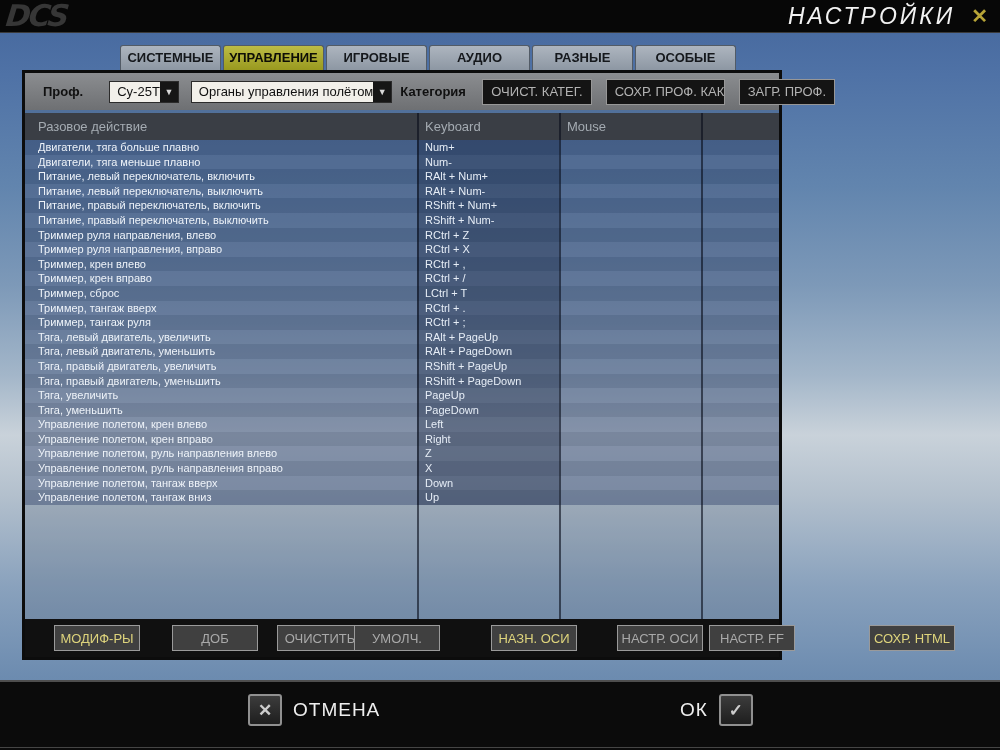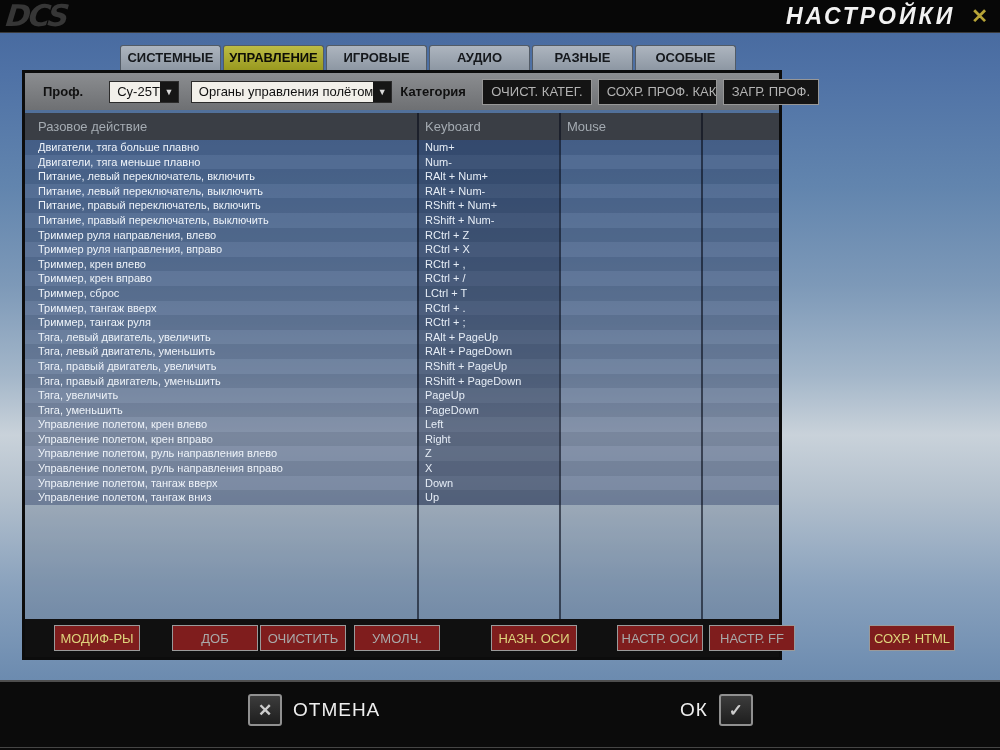--- a/index.html
+++ b/index.html
@@ -20,21 +20,21 @@
     display:flex; align-items:center;
   }
   .logo {
     font-family:"DejaVu Sans", sans-serif;
     font-size:30px; font-weight:bold; font-style:italic;
     color:#363636; letter-spacing:-2px; margin-left:6px; line-height:30px;
     transform:skewX(-6deg);
   }
   .title-group { margin-left:auto; display:flex; align-items:center; margin-right:12px; }
   .page-title {
-    font-size:23px; font-weight:bold; font-style:italic;
+    font-size:23px; font-weight:normal; font-style:italic;
     color:#f2f2f2; letter-spacing:3px;
   }
   .close-x {
     margin-left:16px; color:#b7a437; font-size:20px; font-weight:bold;
     cursor:pointer; line-height:20px;
   }
 
   
   .tabs { position:absolute; top:45px; left:120px; display:flex; }
   .tab {
@@ -72,21 +72,21 @@
   .dd-arrow {
     width:18px; height:20px; background:#161616; color:#d8d8d8;
     font-size:9px; display:flex; align-items:center; justify-content:center;
   }
   .lbl-cat { margin-left:8px; width:62px; }
   .dark-btn {
     height:26px; background:#141414; border:1px solid #979797;
     color:#b3b3b3; font-size:13px; font-family:"Liberation Sans",sans-serif;
     cursor:pointer; padding:0 8px; white-space:nowrap;
   }
-  .pr-btn { width:119px; margin-left:6px; }
+  .pr-btn { width:119px; margin-left:14px; }
   .pr-btn:first-of-type { margin-left:20px; }
 
   
   .table-zone { position:absolute; top:40px; left:0; right:0; bottom:38px; }
   .col-divider {
     position:absolute; top:0; bottom:0; width:2px;
     background:rgba(8,14,26,0.6); z-index:2;
   }
   .div-1 { left:392px; } .div-2 { left:534px; } .div-3 { left:676px; }
   .table-header {
@@ -111,28 +111,28 @@
   .c-mouse { width:142px; padding-left:8px; }
   .c-extra { flex:1; }
 
   
   .panel-buttons {
     position:absolute; left:0; right:0; bottom:0; height:38px;
     background:#101010;
   }
   .pb-btn {
     position:absolute; top:6px; height:26px; width:86px;
-    background:#7f1d1d; border:1px solid #9a9a9a; color:#a9a9a9;
+    background:#404040; border:1px solid #9a9a9a; color:#a9a9a9;
     font-size:13px; font-family:"Liberation Sans",sans-serif; cursor:pointer;
     padding:0 2px; white-space:nowrap;
   }
   .pb-btn.hl { color:#ded47c; }
   .pb-btn:nth-child(1){ left:29px; }
   .pb-btn:nth-child(2){ left:147px; }
-  .pb-btn:nth-child(3){ left:235px; }
+  .pb-btn:nth-child(3){ left:252px; }
   .pb-btn:nth-child(4){ left:329px; }
   .pb-btn:nth-child(5){ left:466px; }
   .pb-btn:nth-child(6){ left:592px; }
   .pb-btn:nth-child(7){ left:684px; }
   .pb-btn:nth-child(8){ left:844px; }
 
   
   .footer {
     position:absolute; left:0; bottom:0; width:1000px; height:70px;
     background:#0b0b0b; border-top:2px solid #4e4e4e;

